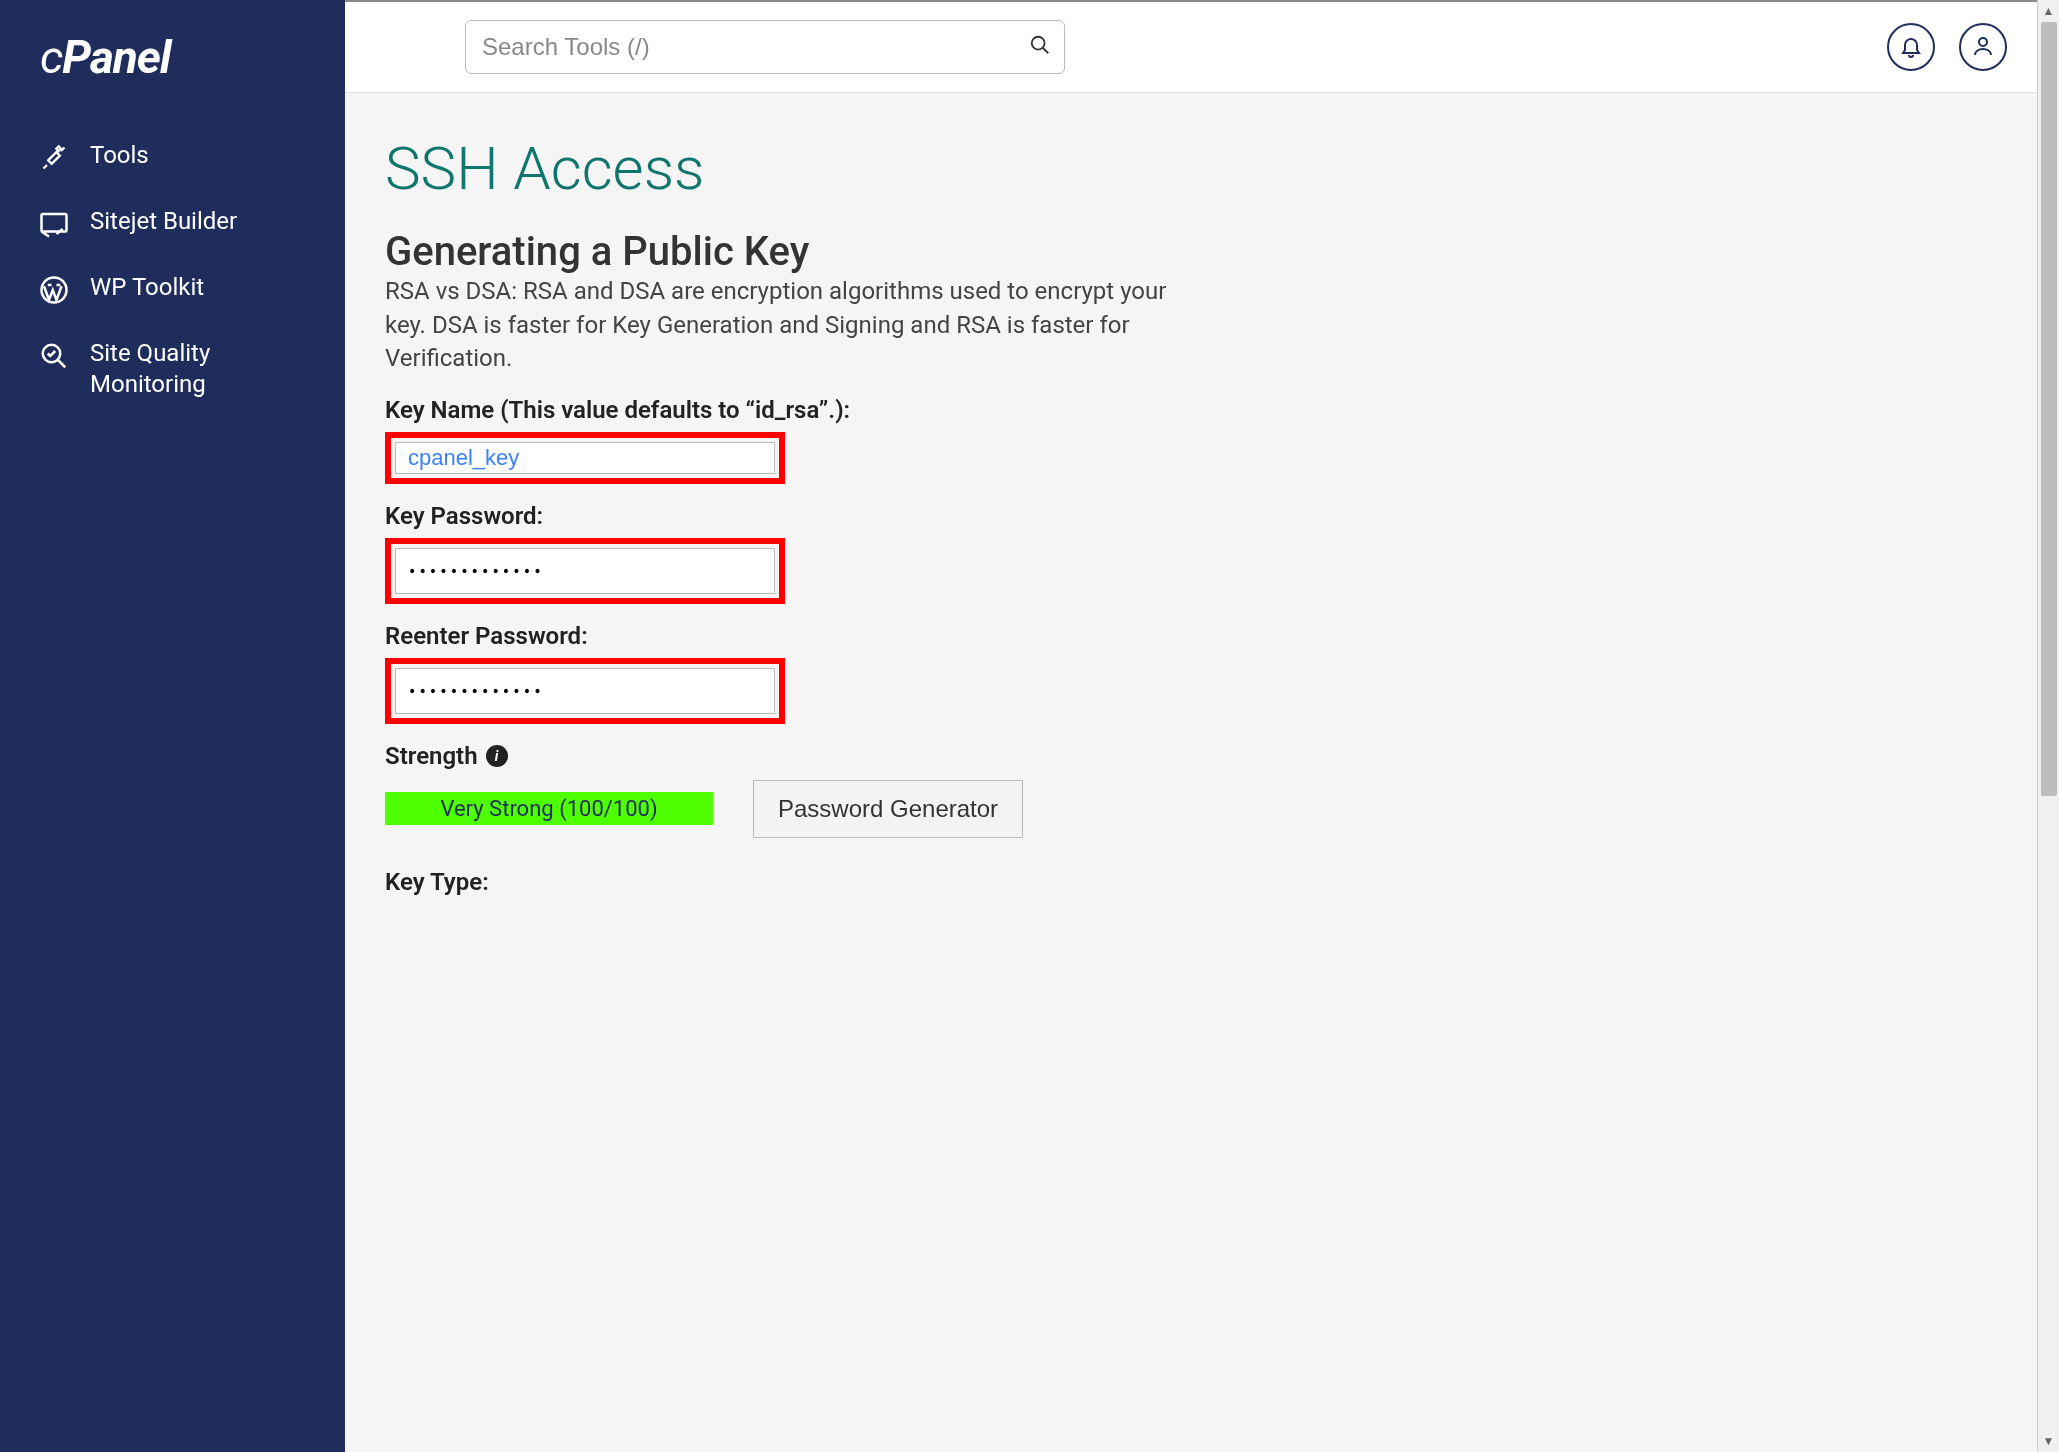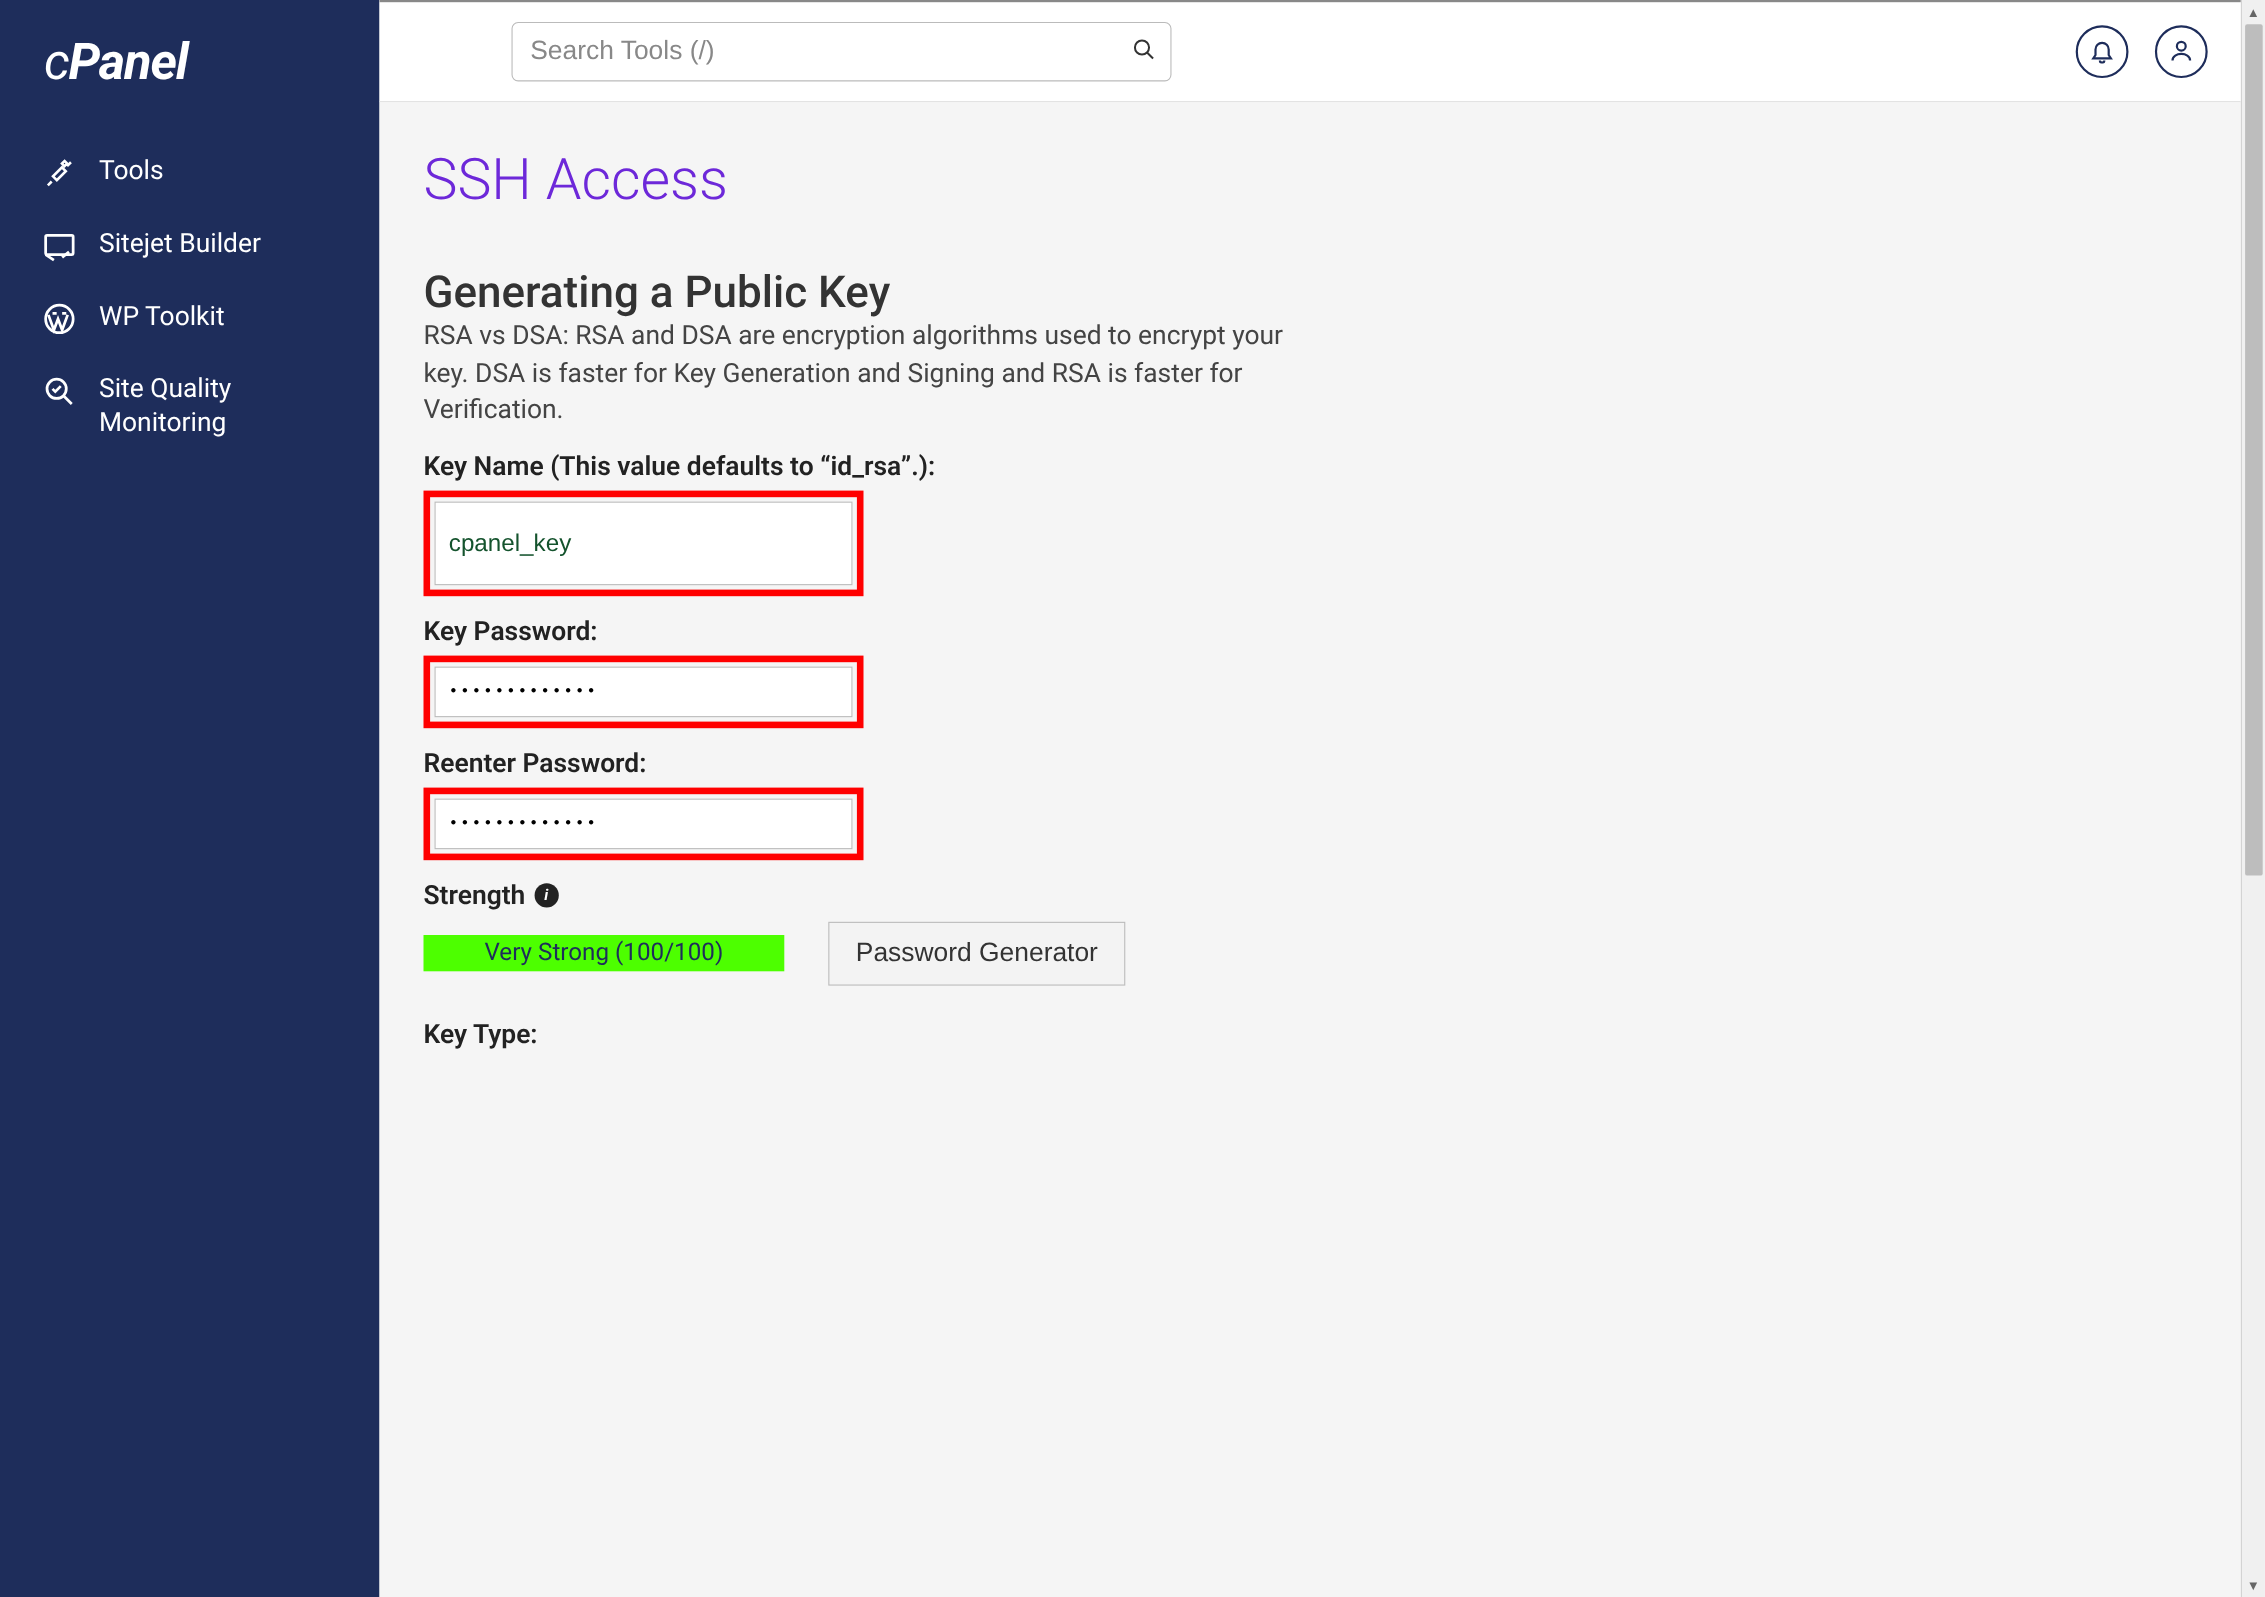--- a/index.html
+++ b/index.html
@@ -76,24 +76,24 @@
 }
 
 .content {
   flex: 1;
   overflow-y: auto;
   padding: 40px 40px 40px 40px;
   background: #f5f5f5;
   color: #333;
 }
 h1.page-title {
-  font-size: 52px;
+  font-size: 60px;
   font-weight: 300;
-  color: #6d28d9;
-  margin-bottom: 48px;
+  color: #0f766e;
+  margin-bottom: 24px;
 }
 h2.section-title {
   font-size: 40px;
   font-weight: 500;
   color: #333;
   margin-bottom: 0;
 }
 .description {
   font-size: 24px;
   color: #444;
@@ -112,24 +112,24 @@
   gap:8px;
 }
 .hl-box {
   border: 6px solid #ff0000;
   display: inline-block;
   padding: 4px;
 }
 .text-input, .password-input {
   width: 380px;
   font-size: 22px;
-  padding: 24px 12px;
+  padding: 2px 12px;
   border: 1px solid #bbb;
   background: #fff;
-  color: #14532d;
+  color: #3b82f6;
 }
 .password-input { letter-spacing: 2px; font-family: monospace; font-size:14px; color:#000; padding:14px 12px; }
 
 .strength-row {
   display: flex;
   align-items: center;
   gap: 40px;
   margin-top: 10px;
 }
 .strength-bar {

